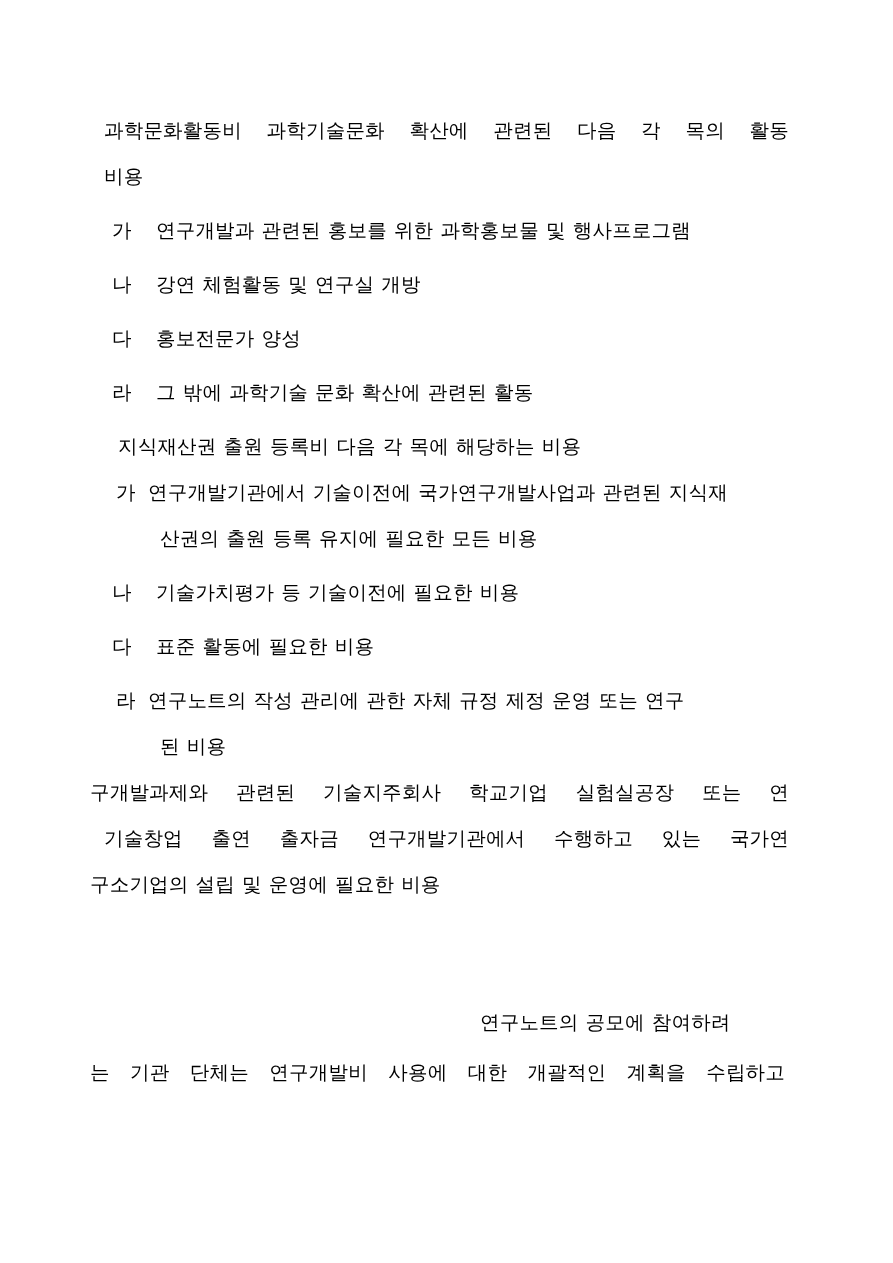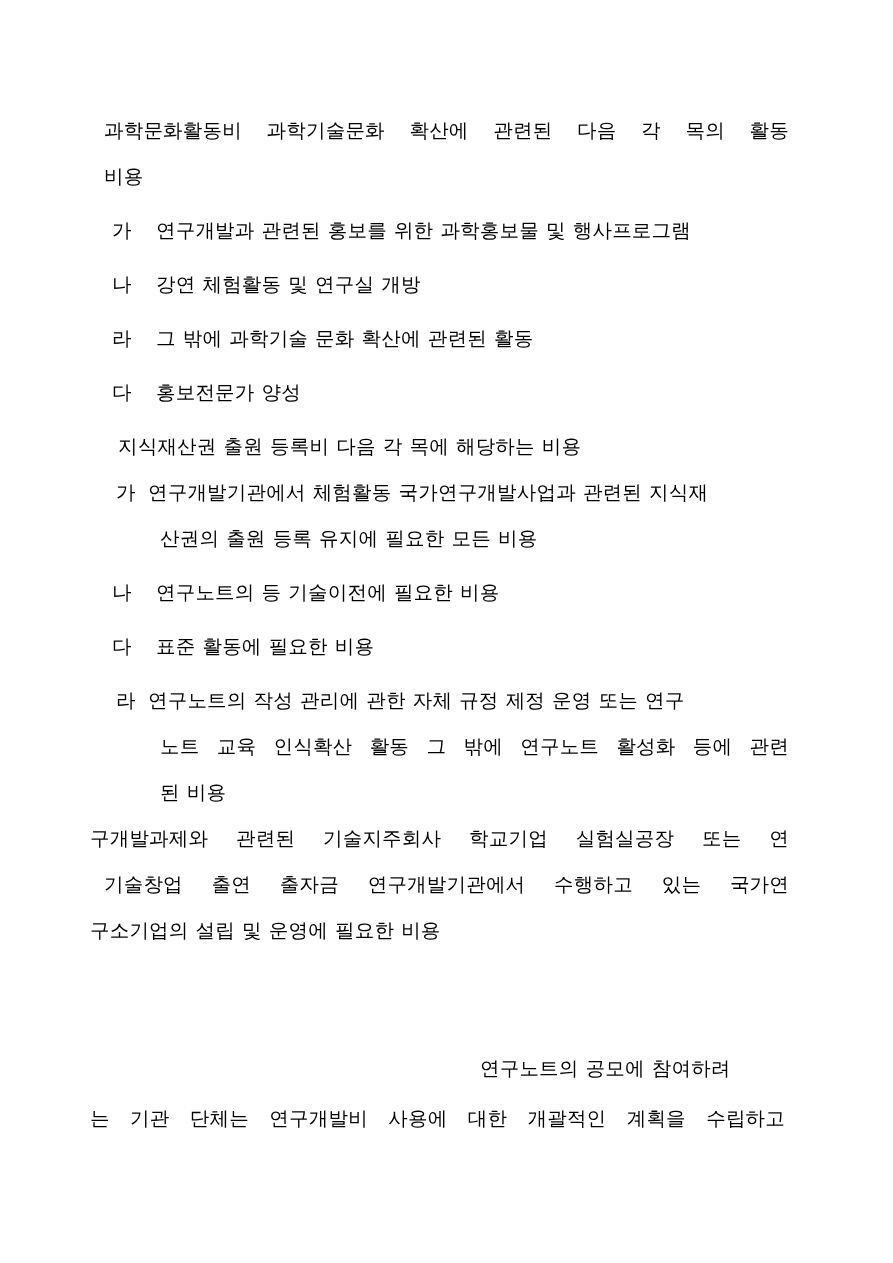--- a/index.html
+++ b/index.html
@@ -95,45 +95,44 @@
 
     <div class="item">
       <span class="lbl">가</span><span>연구개발과 관련된 홍보를 위한 과학홍보물 및 행사프로그램</span>
     </div>
 
     <div class="item">
       <span class="lbl">나</span><span>강연   체험활동 및 연구실 개방</span>
     </div>
 
     <div class="item">
-      <span class="lbl">라</span><span>그 밖에 과학기술 문화 확산에 관련된 활동</span>
+      <span class="lbl">다</span><span>홍보전문가 양성</span>
     </div>
 
     <div class="item">
-      <span class="lbl">다</span><span>홍보전문가 양성</span>
+      <span class="lbl">라</span><span>그 밖에 과학기술 문화 확산에 관련된 활동</span>
     </div>
 
     <div class="sub-head"> 지식재산권 출원   등록비   다음 각 목에 해당하는 비용</div>
 
     <div class="item-wrapindent">
-      <span class="lbl">가</span><span class="nowrap-justify">연구개발기관에서 체험활동 국가연구개발사업과 관련된 지식재</span>
+      <span class="lbl">가</span><span class="nowrap-justify">연구개발기관에서 기술이전에 국가연구개발사업과 관련된 지식재</span>
       <div style="text-indent:0; padding-left:12px;">산권의 출원   등록   유지에 필요한 모든 비용</div>
     </div>
 
     <div class="item">
-      <span class="lbl">나</span><span>연구노트의 등 기술이전에 필요한 비용</span>
+      <span class="lbl">나</span><span>기술가치평가 등 기술이전에 필요한 비용</span>
     </div>
 
     <div class="item">
       <span class="lbl">다</span><span>표준 활동에 필요한 비용</span>
     </div>
 
     <div class="item-wrapindent">
       <span class="lbl">라</span><span class="nowrap-justify">연구노트의 작성   관리에 관한 자체 규정 제정   운영 또는 연구</span>
-      <div class="nowrap-justify" style="text-indent:0; padding-left:12px;">노트 교육   인식확산 활동 그 밖에 연구노트 활성화 등에 관련</div>
       <div style="text-indent:0; padding-left:12px;">된 비용</div>
     </div>
 
     <div class="para">
       <div class="nowrap-justify" style="margin-left:-14px;">구개발과제와 관련된 기술지주회사   학교기업   실험실공장 또는 연</div>
       <div class="nowrap-justify"> 기술창업 출연   출자금   연구개발기관에서 수행하고 있는 국가연</div>
       <div style="margin-left:-14px;">구소기업의 설립 및 운영에 필요한 비용</div>
     </div>
 
     <div class="gap"></div>

